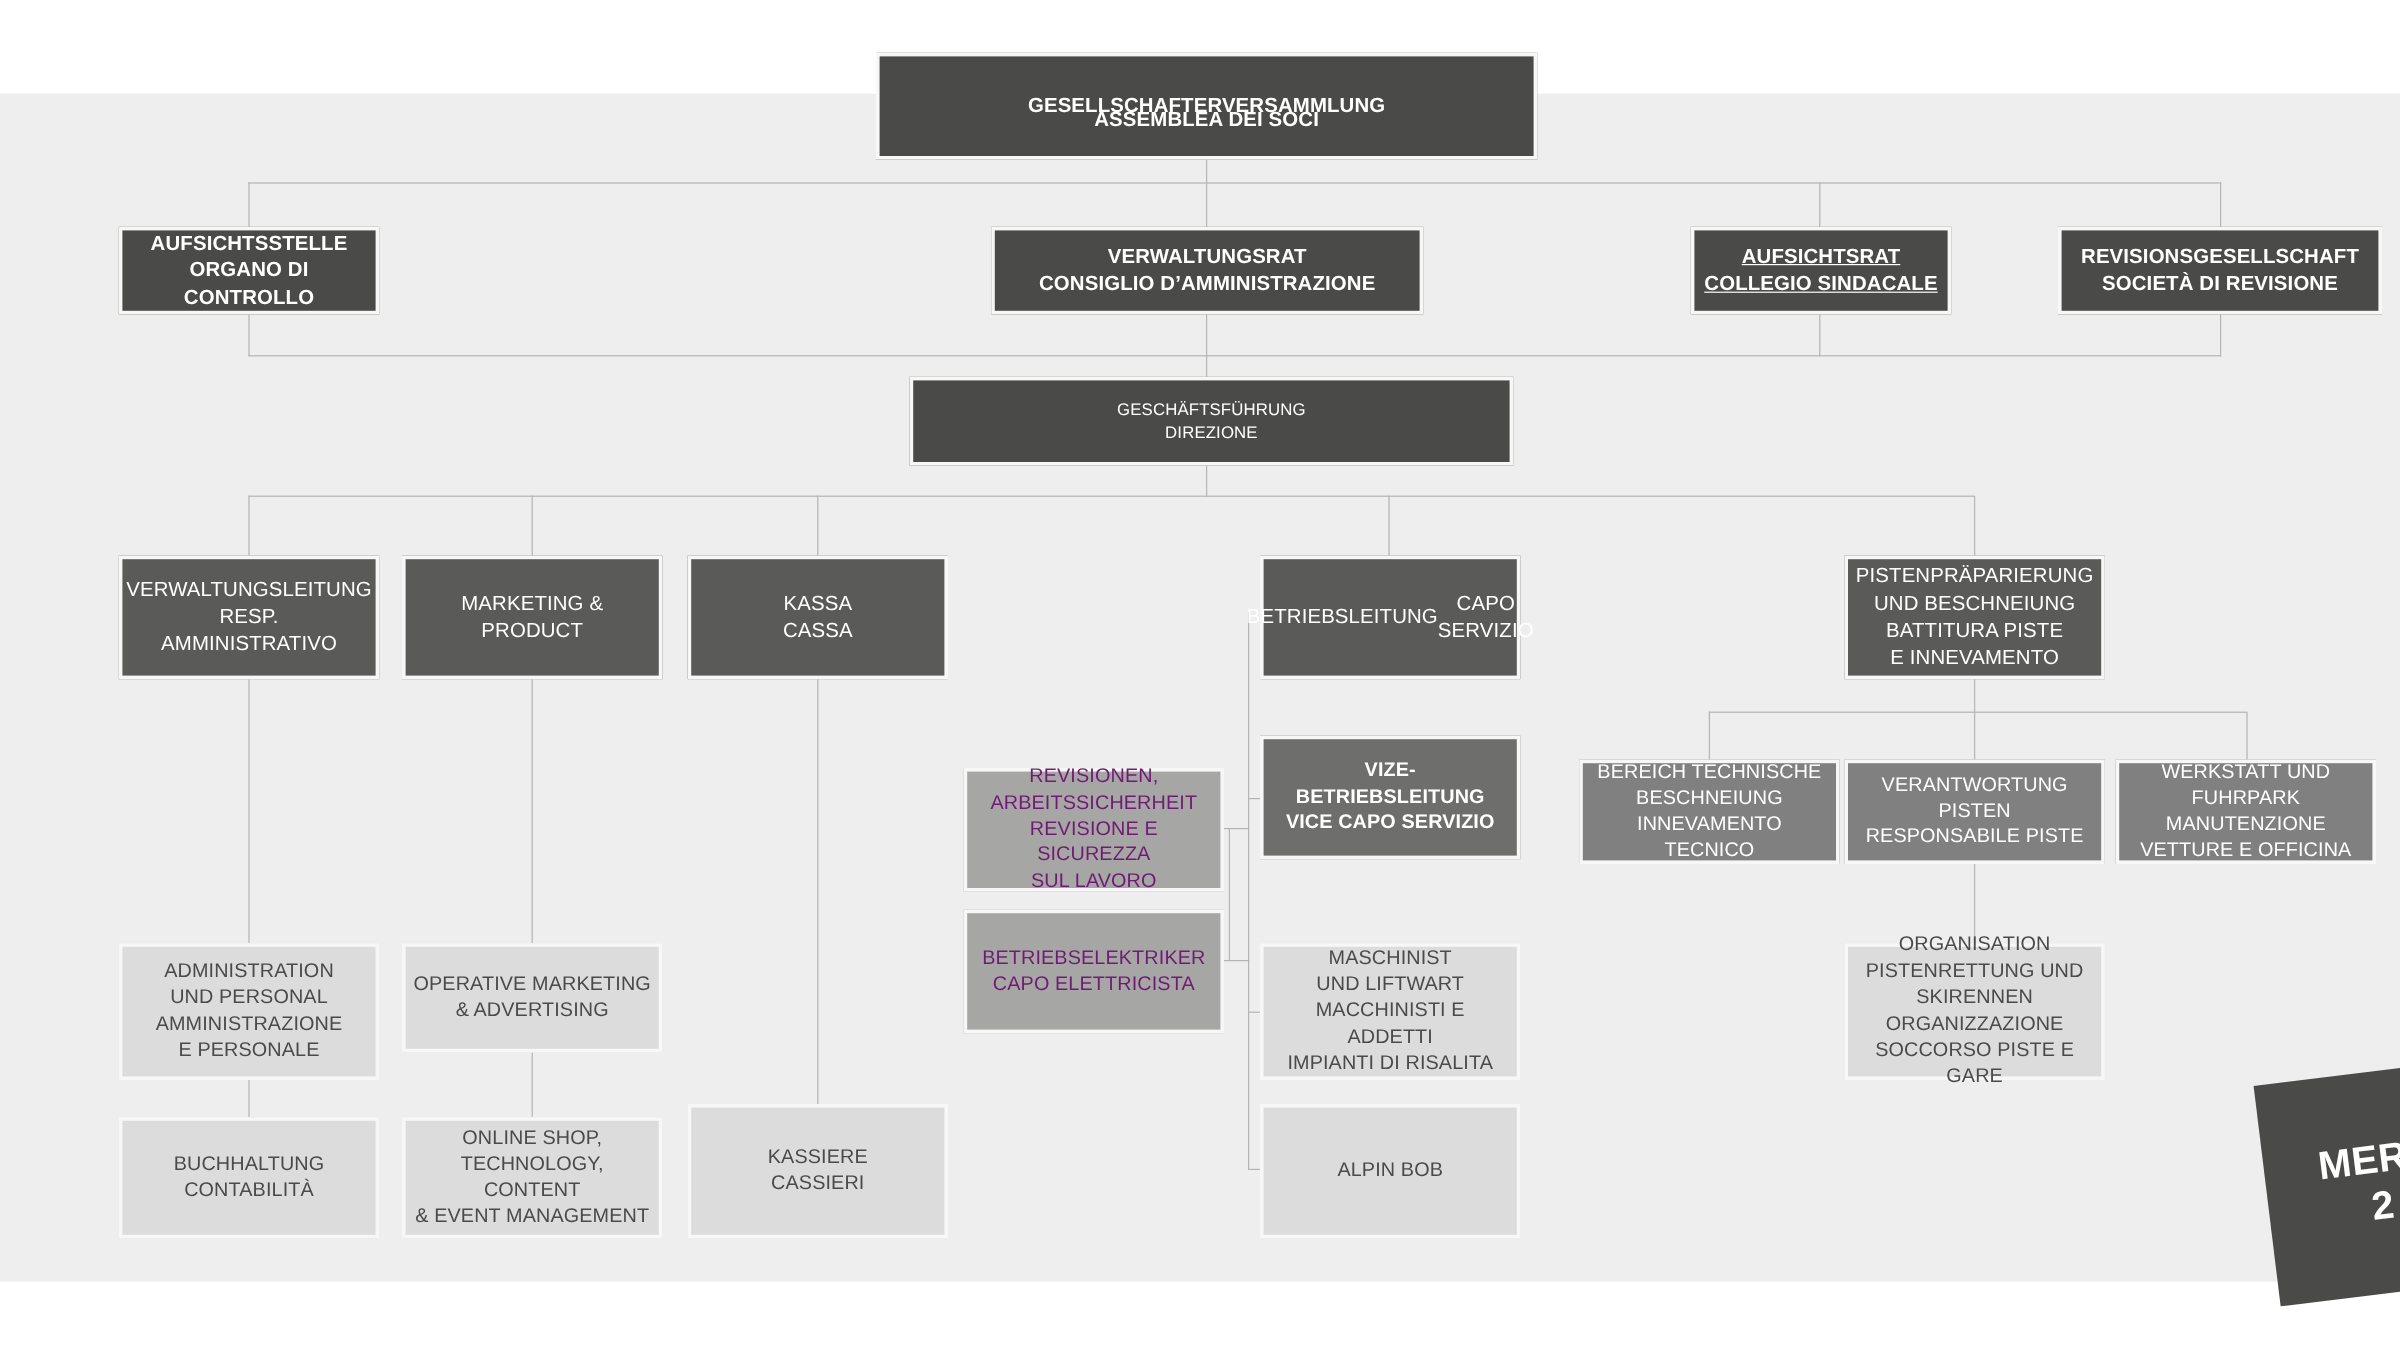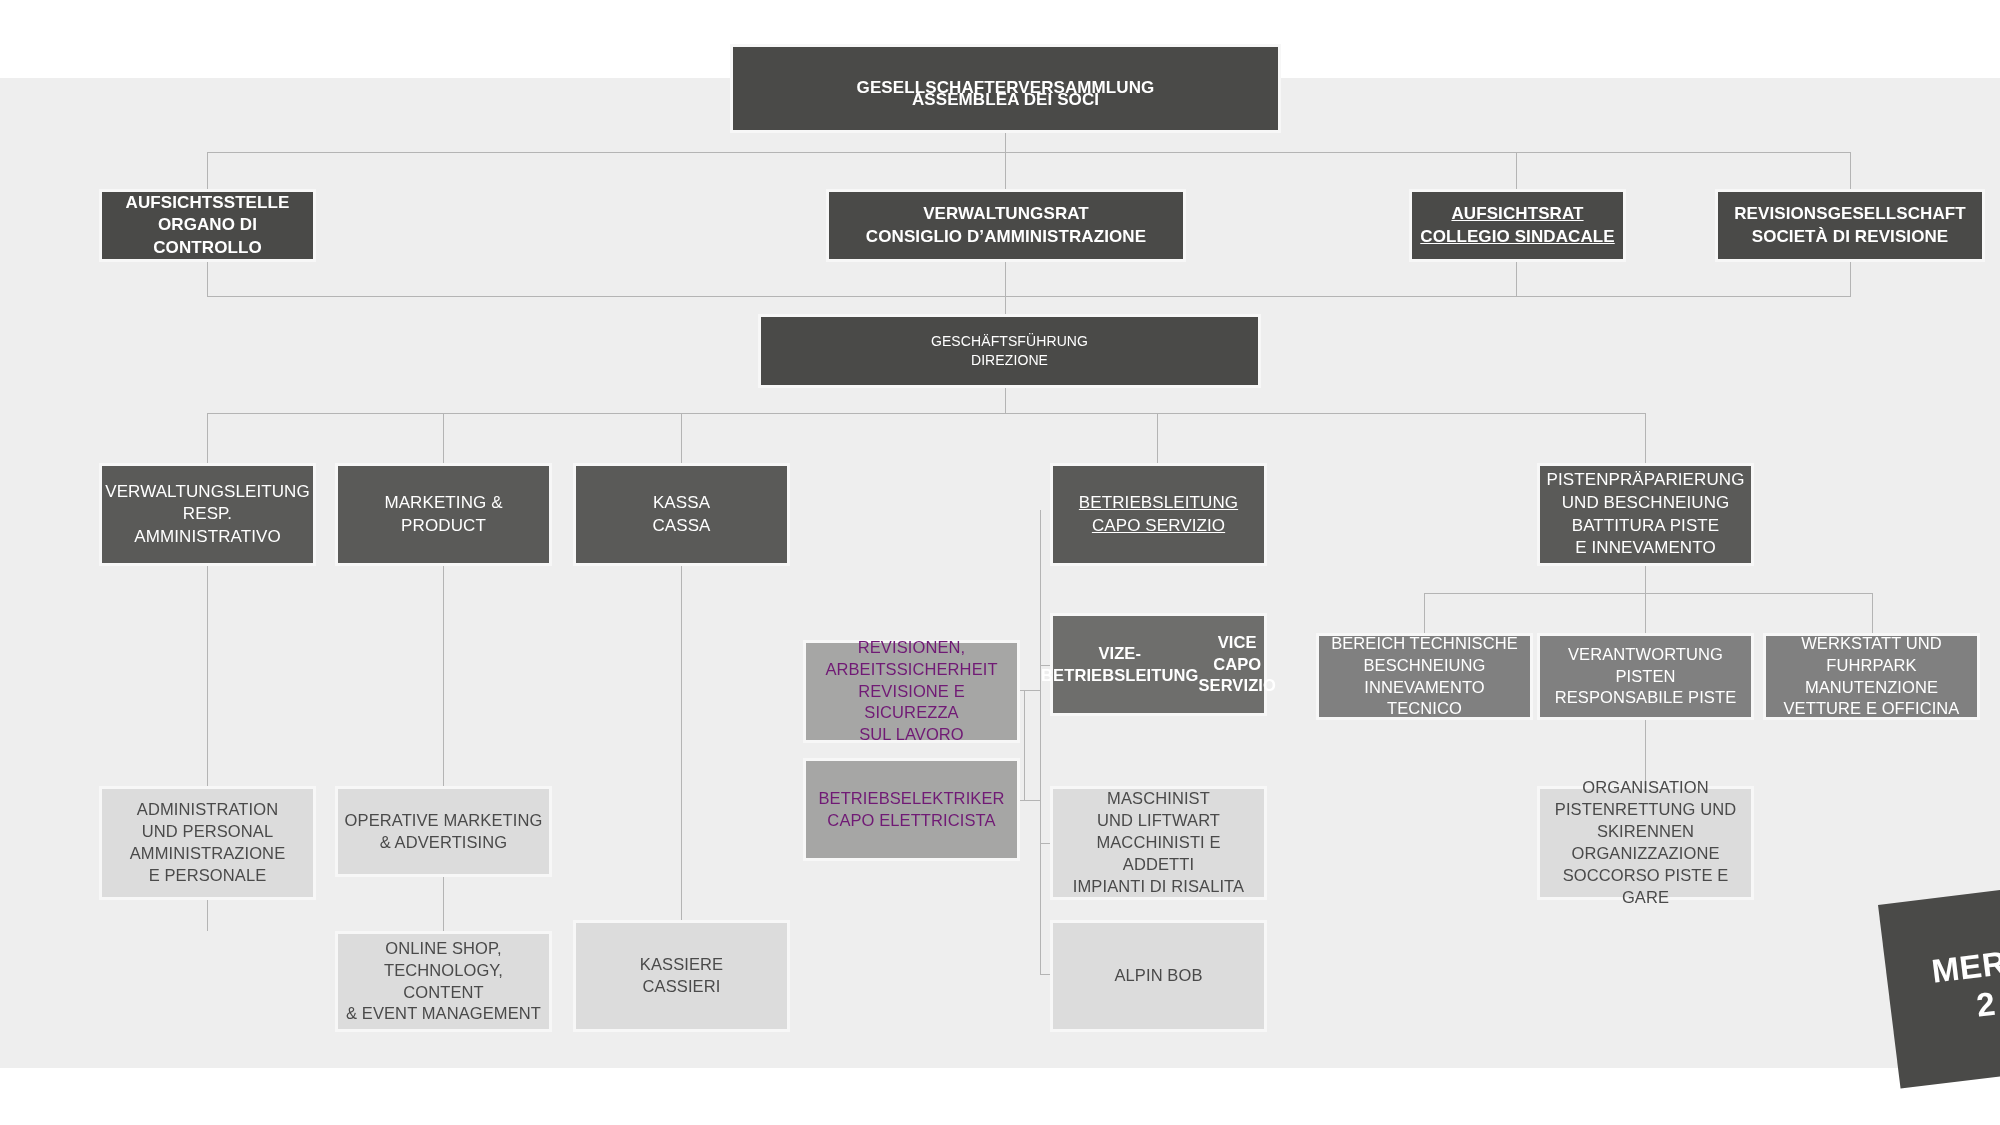--- a/index.html
+++ b/index.html
@@ -202,21 +202,21 @@
   <div class="node t-mid" style="left:335px; top:463px; width:217px; height:103px; flex-direction:column;">
     <span class="txt">MARKETING &amp;</span>
     <span class="txt">PRODUCT</span>
   </div>
 
   <div class="node t-mid" style="left:573px; top:463px; width:217px; height:103px; flex-direction:column;">
     <span class="txt">KASSA</span>
     <span class="txt">CASSA</span>
   </div>
 
-  <div class="node t-mid" style="left:1050px; top:463px; width:217px; height:103px; flex-direction:column;text-decoration:underline;">
+  <div class="node t-mid" style="left:1050px; top:463px; width:217px; height:103px; flex-direction:row;">
     <span class="txt">BETRIEBSLEITUNG</span>
     <span class="txt">CAPO SERVIZIO</span>
   </div>
 
   <div class="node t-mid" style="left:1537px; top:463px; width:217px; height:103px; flex-direction:column;">
     <span class="txt">PISTENPRÄPARIERUNG
 UND BESCHNEIUNG</span>
     <span class="txt">BATTITURA PISTE
 E INNEVAMENTO</span>
   </div>
@@ -226,21 +226,21 @@
 ARBEITSSICHERHEIT</span>
     <span class="txt">REVISIONE E SICUREZZA
 SUL LAVORO</span>
   </div>
 
   <div class="node t-gray" style="left:803px; top:758px; width:217px; height:103px; flex-direction:column;">
     <span class="txt">BETRIEBSELEKTRIKER</span>
     <span class="txt">CAPO ELETTRICISTA</span>
   </div>
 
-  <div class="node t-mid2" style="left:1050px; top:613px; width:217px; height:103px; flex-direction:row; font-weight:bold; background:#6e6e6c;">
+  <div class="node t-mid2" style="left:1050px; top:613px; width:217px; height:103px; flex-direction:column; font-weight:bold; background:#6e6e6c;">
     <span class="txt">VIZE-BETRIEBSLEITUNG</span>
     <span class="txt">VICE CAPO SERVIZIO</span>
   </div>
 
   <div class="node t-mid2" style="left:1316px; top:633px; width:217px; height:87px; flex-direction:column;">
     <span class="txt">BEREICH TECHNISCHE
 BESCHNEIUNG</span>
     <span class="txt">INNEVAMENTO TECNICO</span>
   </div>
 
@@ -277,20 +277,24 @@
   </div>
 
   <div class="node t-light" style="left:1537px; top:786px; width:217px; height:114px; flex-direction:column;">
     <span class="txt">ORGANISATION
 PISTENRETTUNG UND
 SKIRENNEN</span>
     <span class="txt">ORGANIZZAZIONE
 SOCCORSO PISTE E GARE</span>
   </div>
 
+  <div class="node t-light" style="left:99px; top:931px; width:217px; height:101px; flex-direction:column;">
+    <span class="txt">BUCHHALTUNG</span>
+    <span class="txt">CONTABILITÀ</span>
+  </div>
 
   <div class="node t-light" style="left:335px; top:931px; width:217px; height:101px; flex-direction:column;">
     <span class="txt">ONLINE SHOP,
 TECHNOLOGY, CONTENT</span>
     <span class="txt">&amp; EVENT MANAGEMENT</span>
   </div>
 
   <div class="node t-light" style="left:573px; top:920px; width:217px; height:112px; flex-direction:column;">
     <span class="txt">KASSIERE</span>
     <span class="txt">CASSIERI</span>

